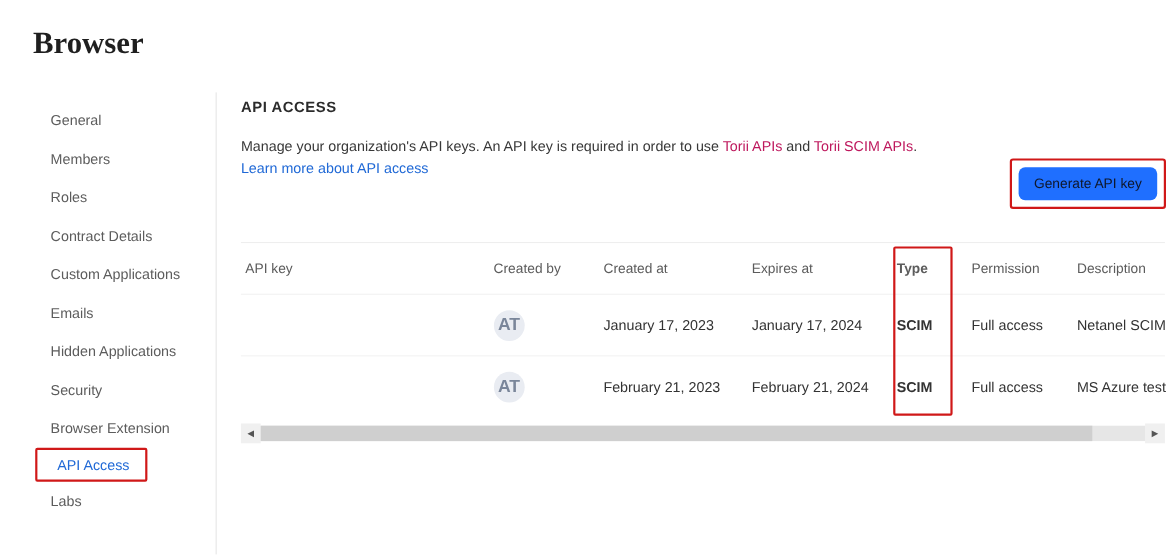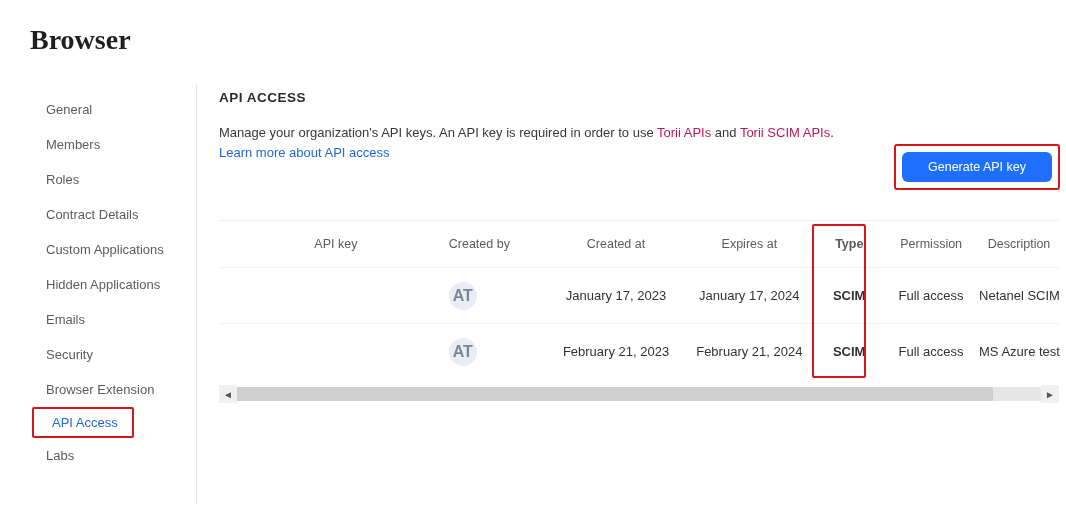--- a/index.html
+++ b/index.html
@@ -12,24 +12,24 @@
   .nav-item { display:block; font-size:13px; color:#5c5c5c; text-decoration:none; padding:10px 0; cursor:pointer;margin-left:14px; }
   .nav-item.selected { color:#2069d6; }
   .nav-wrap { display:inline-block; }
   .highlight-red { border:2px solid #d01818; border-radius:2px; padding:2px 14px 2px 4px; display:inline-block; }
   .main { flex:1; padding:0 0 0 22px; position:relative; }
   .section-title { font-size:13.5px; font-weight:700; letter-spacing:0.5px; color:#2b2b2b; padding-top:6px; }
   .intro { font-size:13px; color:#383838; margin-top:18px; line-height:1.5; max-width:720px;}
   .intro a { color:#be185d; text-decoration:none; cursor:pointer;}
   .learn { color:#2069d6; cursor:pointer;}
   .gen-wrap { position:absolute; right:6px; top:60px; border:2px solid #d01818; border-radius:3px; padding:6px 6px 6px 6px; }
-  .gen-btn { background:#1f6fff; color:#ffffff; border:none; font-size:12.5px; padding:8px 26px; border-radius:6px; cursor:pointer; white-space:nowrap;}
+  .gen-btn { background:#1f6fff; color:#0f172a; border:none; font-size:12.5px; padding:8px 14px; border-radius:6px; cursor:pointer; white-space:nowrap;}
   .table-box { margin-top:58px; position:relative; }
   .table { border-top:1px solid #eee; width:840px; }
-  .th-row, .td-row { display:flex; align-items:center;text-align:center; }
+  .th-row, .td-row { display:flex; align-items:center; }
   .th-row { height:46px; color:#5c5c5c; font-size:12.5px; }
   .td-row { height:56px; border-top:1px solid #f2f2f2; font-size:13px; color:#333;}
   .c-key { width:230px; padding-left:4px;}
   .c-createdby { width:100px; display:flex; align-items:center;}
   .c-createdat { width:135px; }
   .c-expires { width:132px; }
   .c-type { width:68px;font-weight:bold; }
   .c-permission { width:96px; }
   .c-desc { width:80px; white-space:nowrap;}
   .avatar { width:28px; height:28px; border-radius:50%; background:#e9ecf2; color:#7a869a; font-size:16px; font-weight:700; display:flex; align-items:center; justify-content:center; }
@@ -46,22 +46,22 @@
 <div class="page-title">Browser</div>
 
 <div class="body-row">
   <nav class="sidebar">
     <div class="sidebar-inner">
       <a class="nav-item">General</a>
       <a class="nav-item">Members</a>
       <a class="nav-item">Roles</a>
       <a class="nav-item">Contract Details</a>
       <a class="nav-item">Custom Applications</a>
+      <a class="nav-item">Emails</a>
       <a class="nav-item">Hidden Applications</a>
-      <a class="nav-item">Emails</a>
       <a class="nav-item">Security</a>
       <a class="nav-item">Browser Extension</a>
       <span class="nav-wrap highlight-red">
         <a class="nav-item selected" style="padding:4px 0;">API Access</a>
       </span>
       <a class="nav-item">Labs</a>
     </div>
   </nav>
 
   <main class="main">

